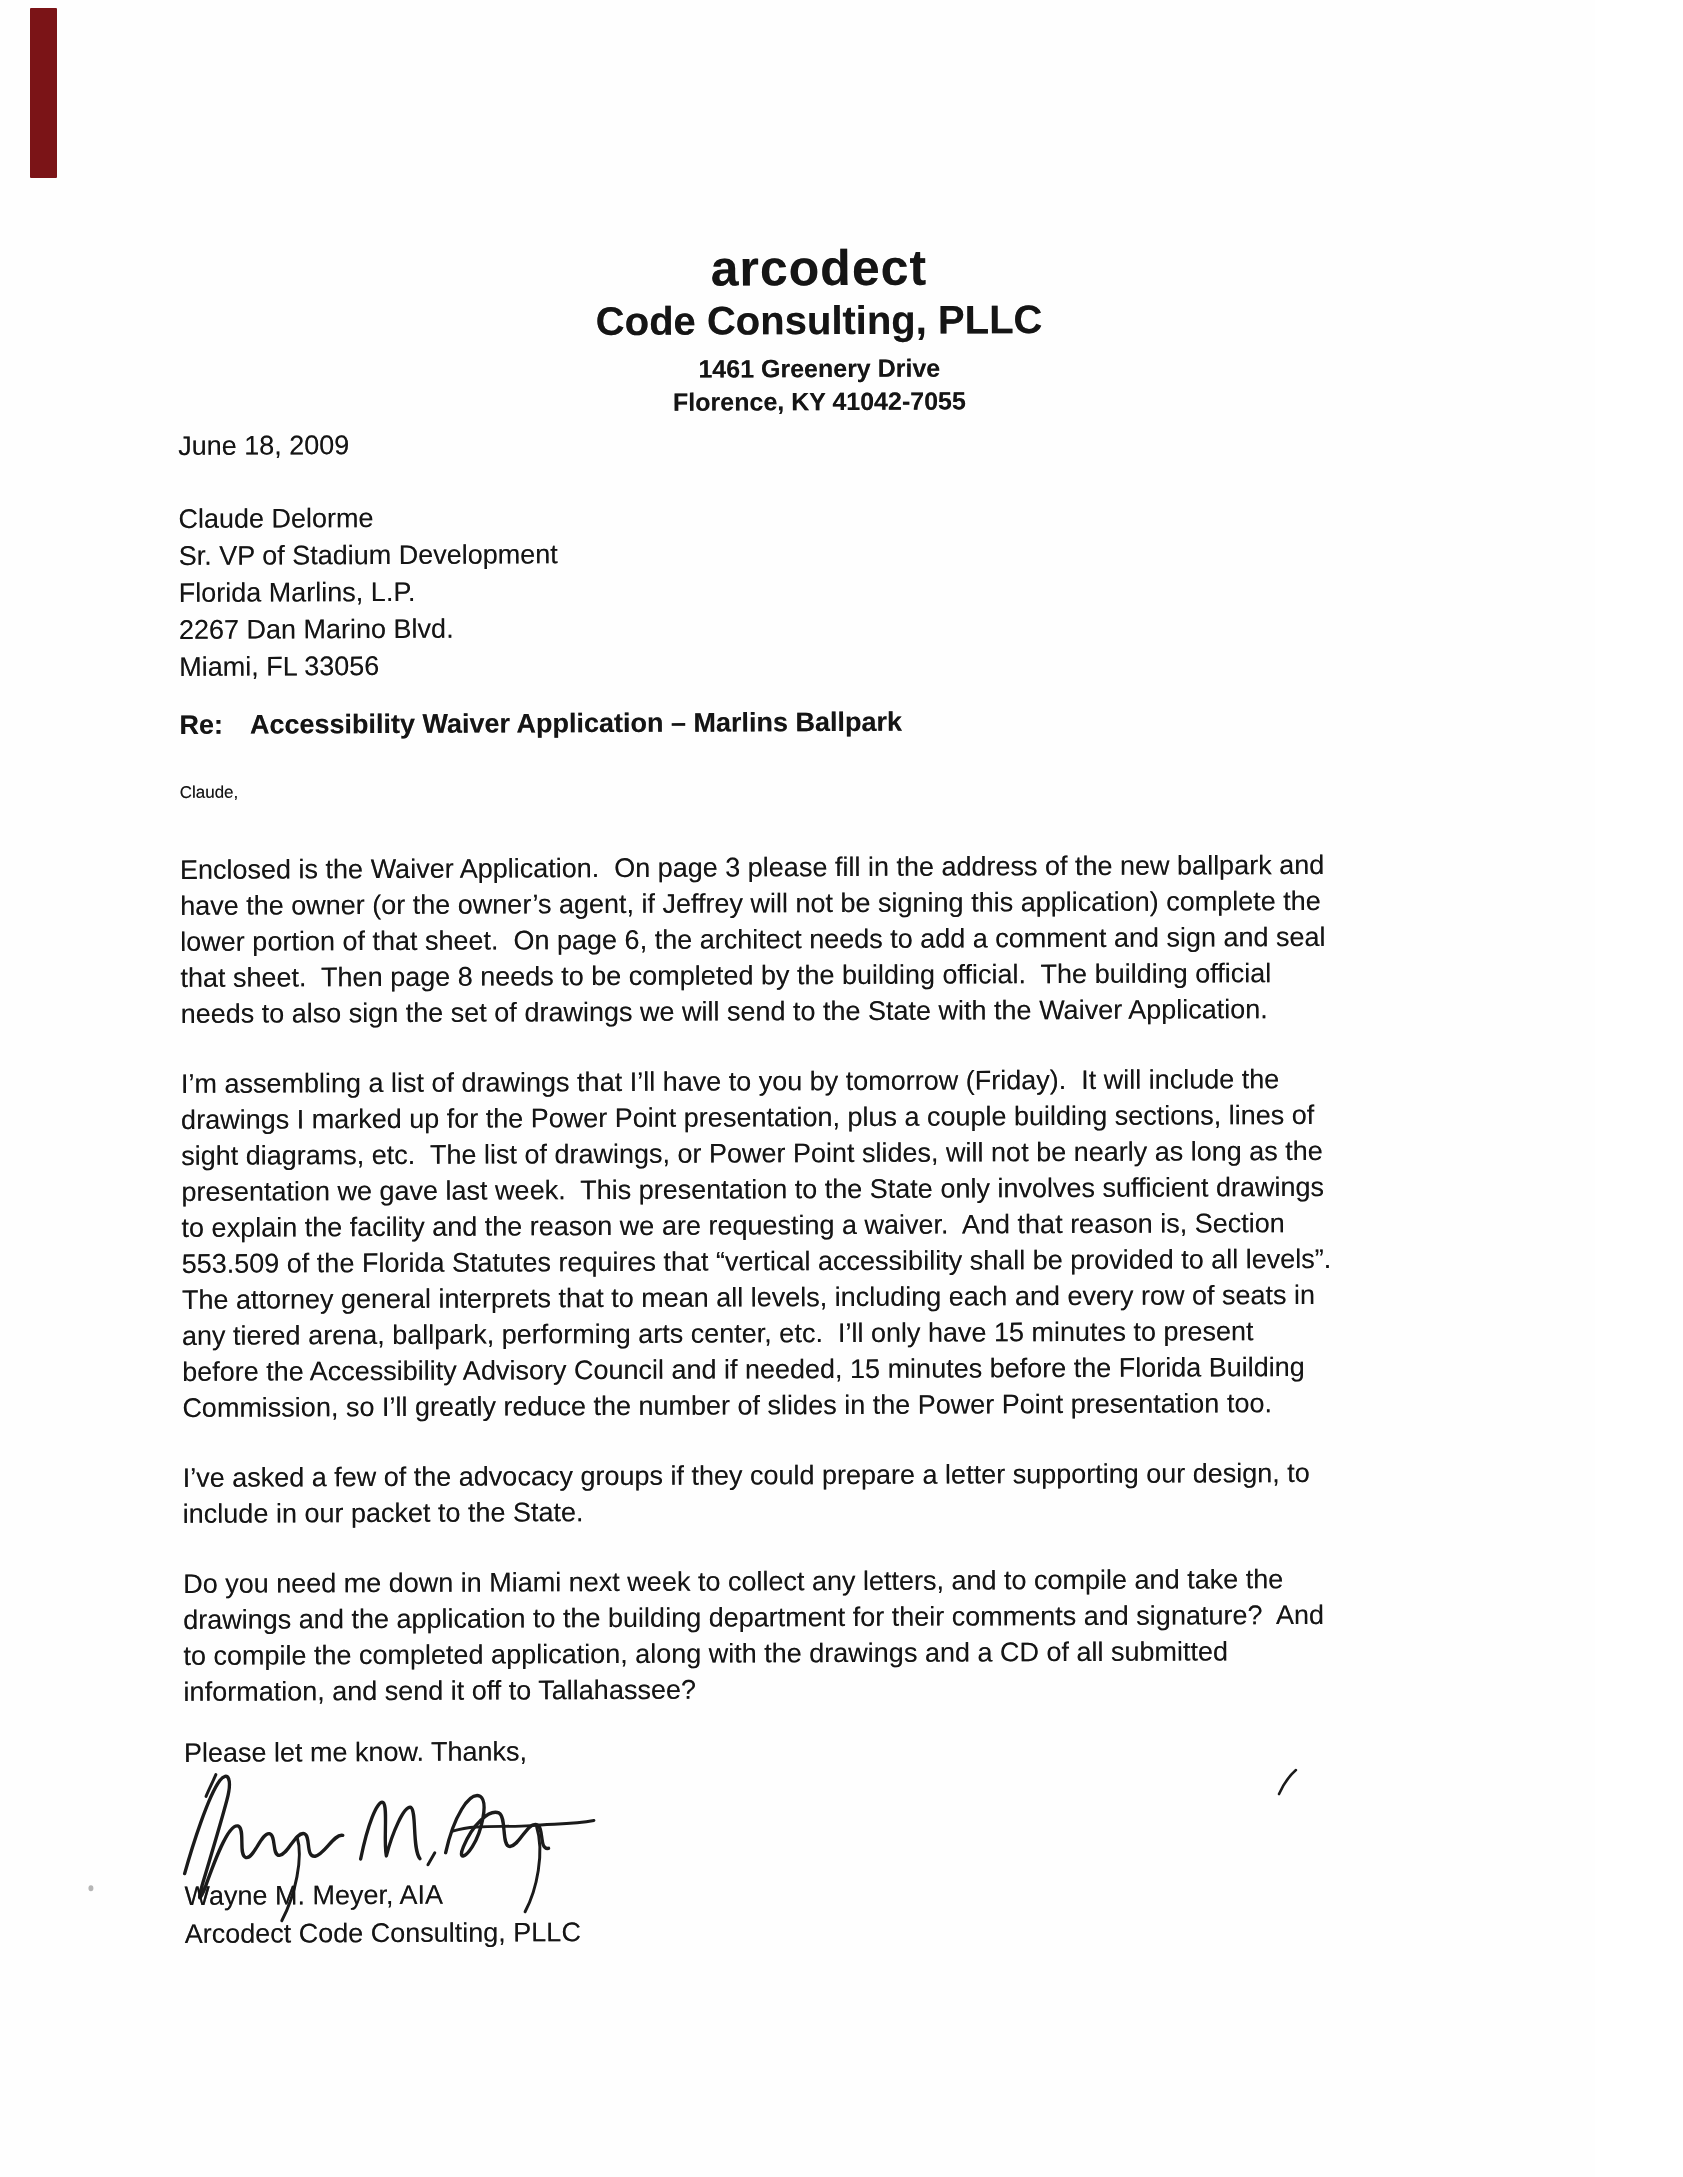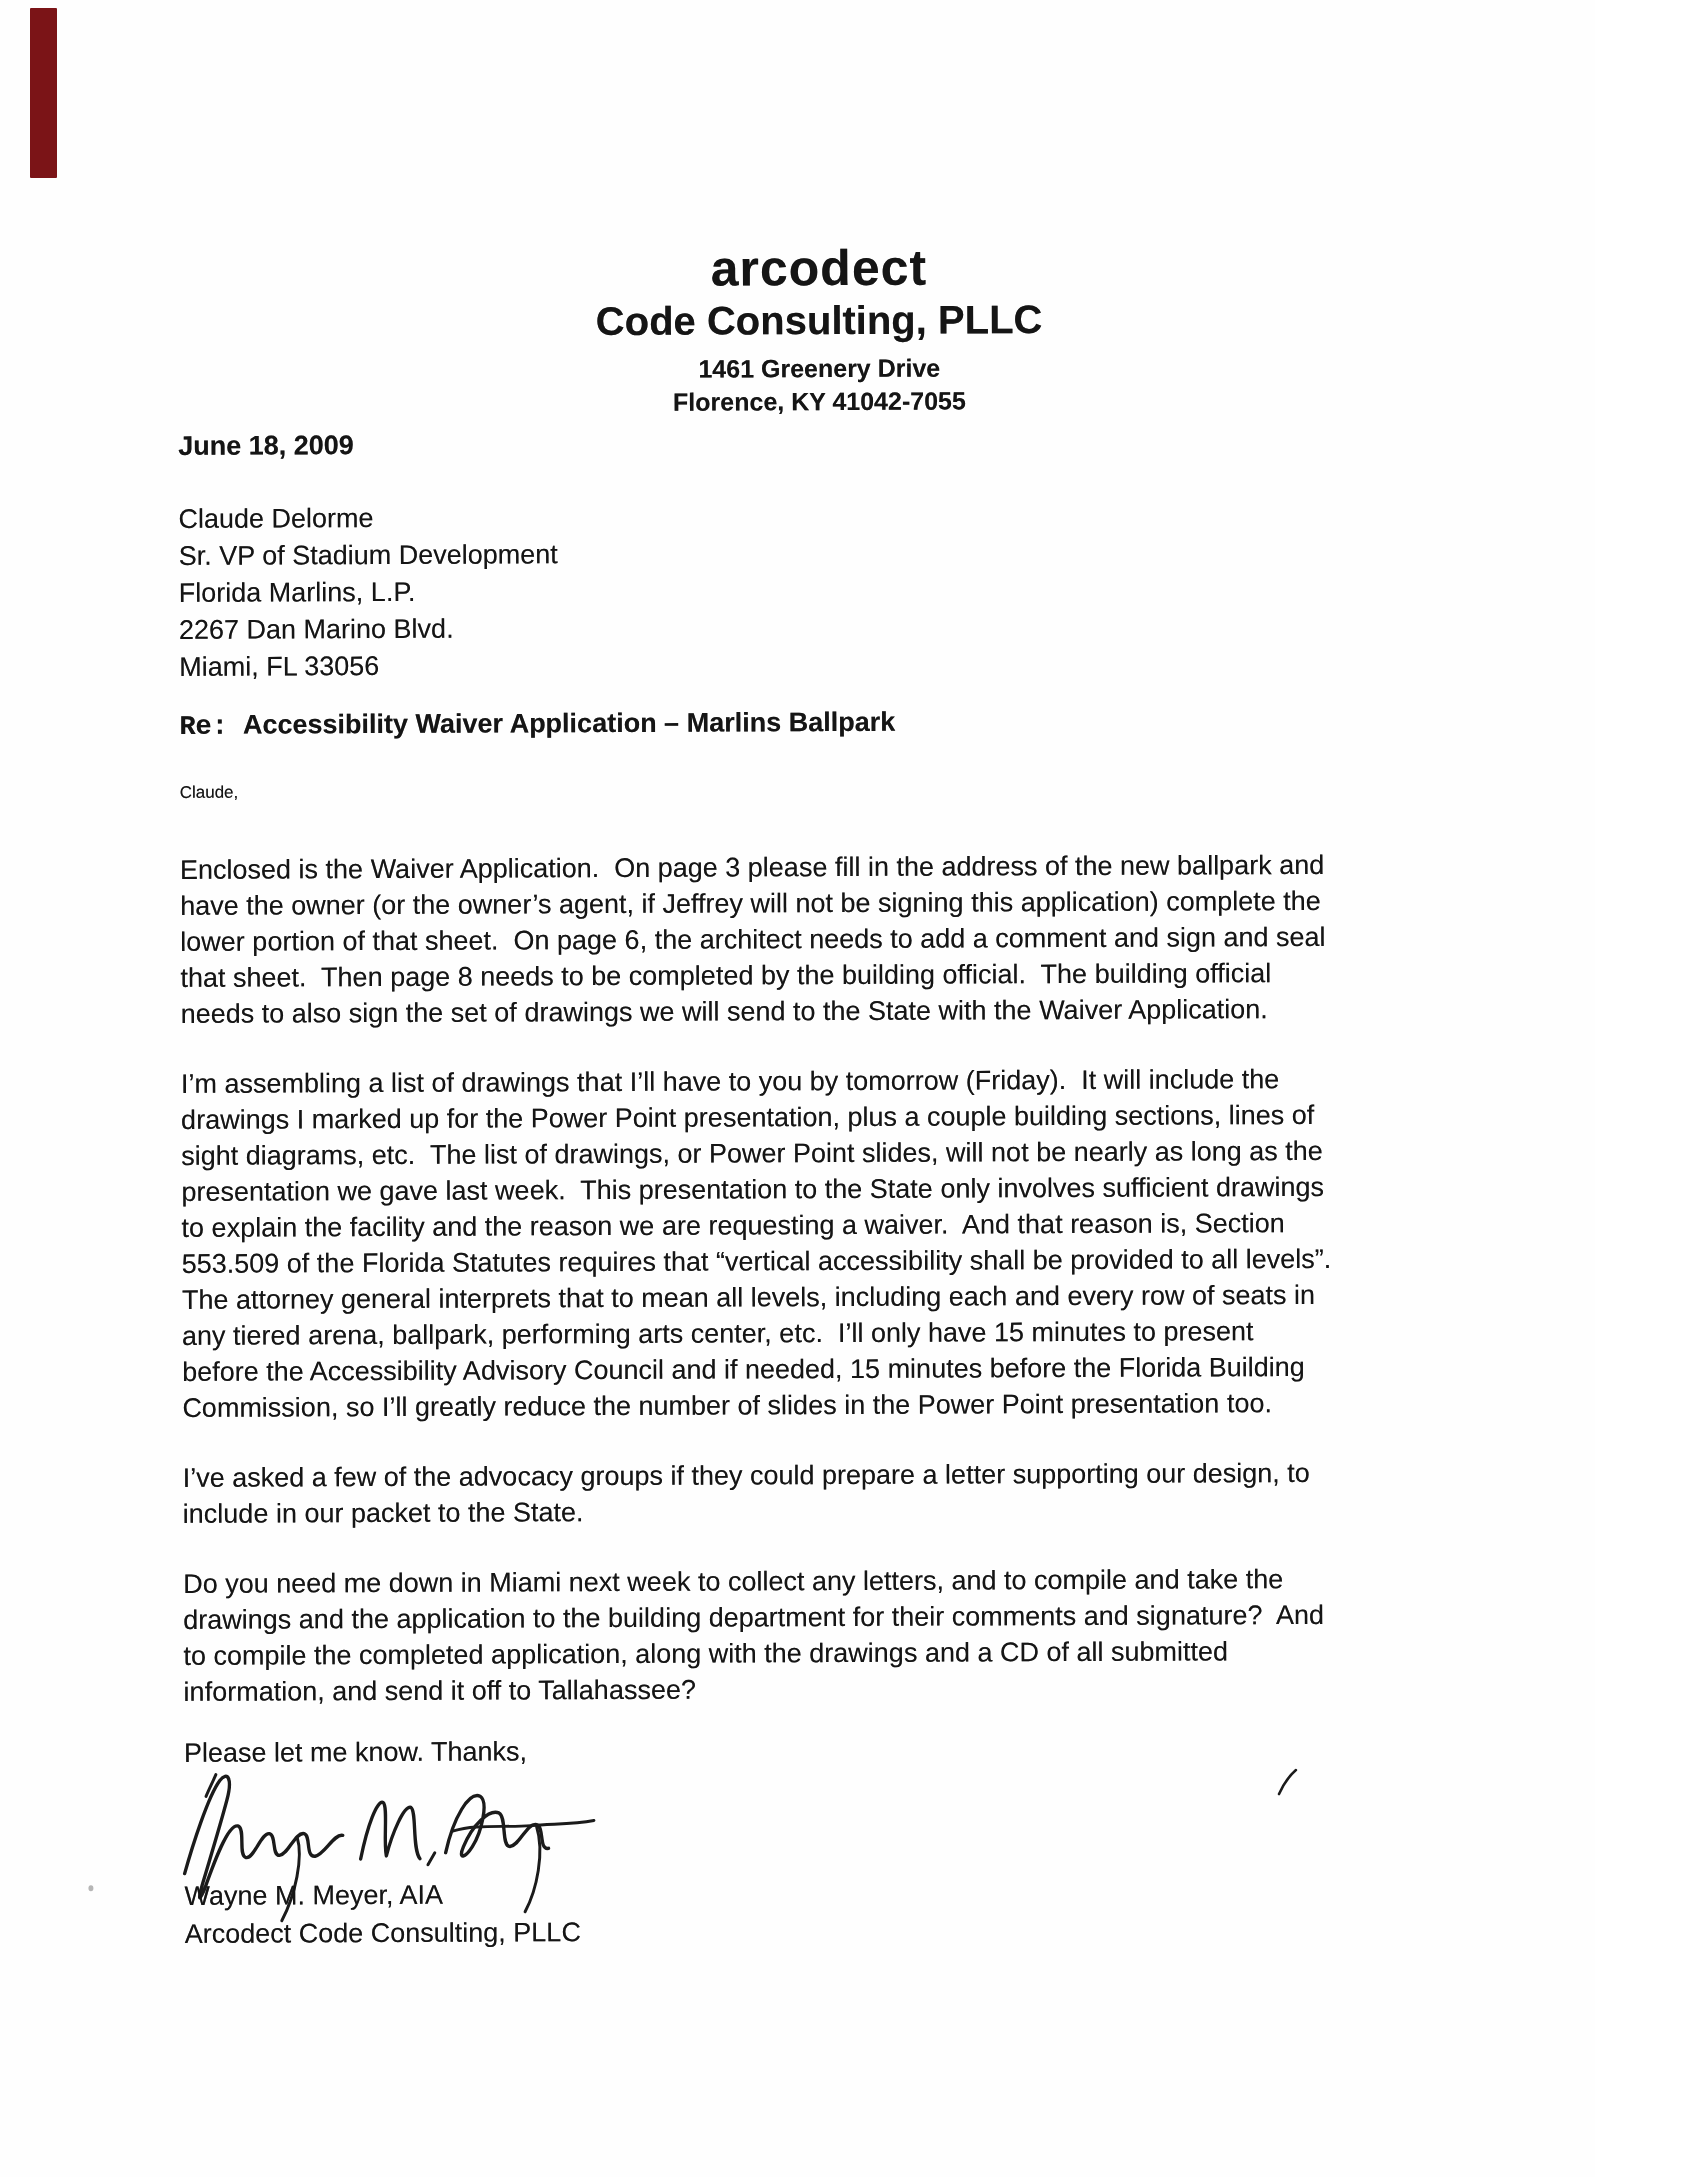--- a/index.html
+++ b/index.html
@@ -7,24 +7,24 @@
     position:relative;width:1595px;height:2177px;overflow:hidden;
     background:#fefefe;color:#151515;
     font-family:"Liberation Sans", sans-serif;
   }
   .tilt{position:absolute;left:0;top:0;width:1683px;height:2177px;transform:rotate(-0.25deg);transform-origin:50% 40%;}
   .txt{text-shadow:0 0 0.6px rgba(0,0,0,0.5);}
   .letterhead{position:absolute;top:241px;left:0;width:1643px;text-align:center;font-weight:bold;}
   .brand{font-size:50px;line-height:55px;letter-spacing:1px;}
   .company{font-size:40px;line-height:46px;margin-top:1px;}
   .lh-addr{font-size:25px;line-height:33px;margin-top:9px;white-space:pre;}
-  .date{position:absolute;top:428px;left:180px;font-size:27px;font-weight:bold;}
+  .date{position:absolute;top:428px;left:180px;font-size:27px;}
   .recipient{position:absolute;top:498px;left:180px;font-size:27px;line-height:37px;white-space:pre;}
   .subject{position:absolute;top:707px;left:180px;font-size:27px;font-weight:bold;}
-  .subject .re{display:inline-block;margin-right:15px;font-family:Liberation Mono, monospace;}
+  .subject .re{display:inline-block;margin-right:27px;}
   .salutation{position:absolute;top:780px;left:180px;font-size:17px;}
   .body-text{position:absolute;top:849px;left:180px;width:1386px;font-size:27px;line-height:36px;}
   .body-text p{margin:0 0 34px 0;white-space:pre;}
   .closing{position:absolute;top:1735px;left:180px;font-size:27px;}
   .sig-block{position:absolute;top:1874px;left:180px;font-size:27px;line-height:38px;white-space:pre;}
   .sig-svg{position:absolute;top:1758px;left:174px;}
   .stray-svg{position:absolute;top:1768px;left:1271px;}
   .scan-bar{position:absolute;top:8px;left:30px;width:27px;height:170px;border-radius:1px;}
   .speck{position:absolute;top:1882px;left:84px;width:5px;height:6px;border-radius:50%;background:#9e9e9e;opacity:.75;}
   svg path{fill:none;stroke:#1b1b1b;stroke-linecap:round;stroke-linejoin:round;}

